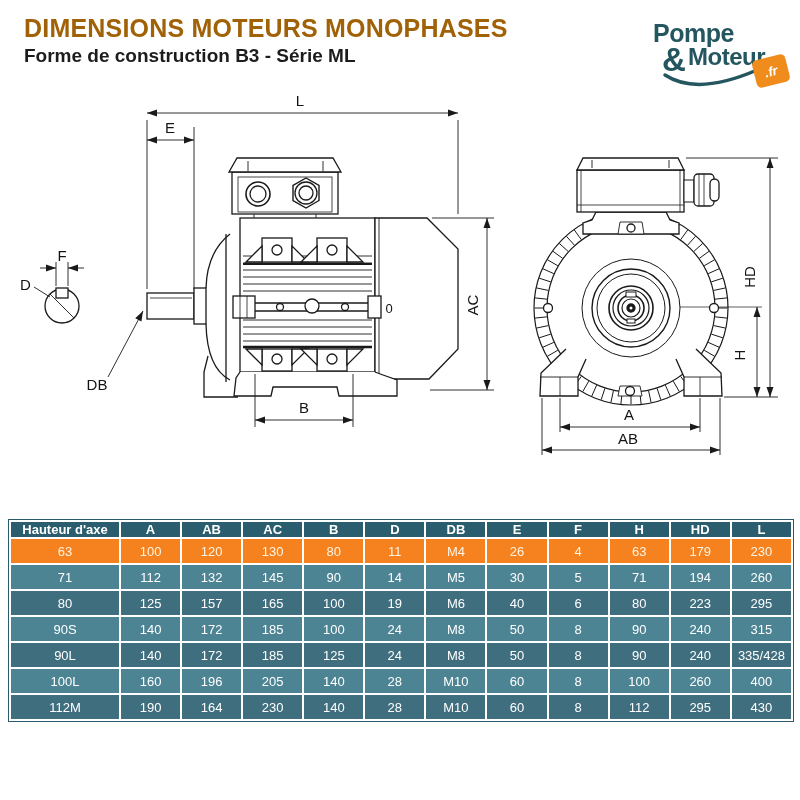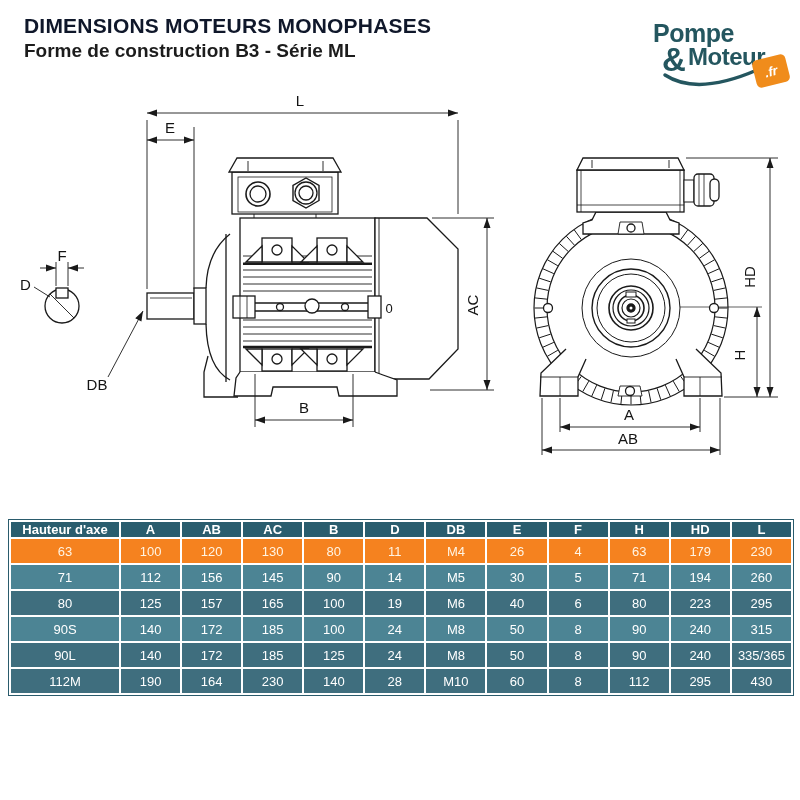--- a/index.html
+++ b/index.html
@@ -2,21 +2,21 @@
 <html style="--header_bg: #2a5d6e; --highlight_bg: #f5821f; --row_light: #4c8494; --row_dark: #3f6e7e; --logo_teal: #24565f; --logo_orange: #f08c1b; --line: #1a1a1a;"><head>
 <meta charset="utf-8">
 <style>
   html,body{margin:0;padding:0;}
   body{
     width:800px;height:800px;position:relative;background:#ffffff;
     font-family:"Liberation Sans", sans-serif;color:#111;overflow:hidden;
   }
   .doc-header{position:absolute;left:24px;top:14px;}
   .doc-header h1{
-    margin:0;font-size:21px;font-weight:800;letter-spacing:.2px;color:#0f172a;
+    margin:0;font-size:25px;font-weight:800;letter-spacing:.2px;color:#a16207;
   }
   .doc-header .subtitle{
     margin-top:2px;font-size:19px;font-weight:700;color:#1c1c1c;
   }
   .logo{position:absolute;left:645px;top:12px;width:150px;height:92px;}
   .drawing{position:absolute;left:0;top:0;width:800px;height:520px;}
   .drawing text{font-family:"Liberation Sans",sans-serif;fill:#141414;}
   .dimlbl{font-size:15px;}
   .table-wrap{
     position:absolute;left:8px;top:519px;width:784px;
@@ -350,21 +350,21 @@
           <td>M4</td>
           <td>26</td>
           <td>4</td>
           <td>63</td>
           <td>179</td>
           <td>230</td>
         </tr>
         <tr class="light">
           <td>71</td>
           <td>112</td>
-          <td>156</td>
+          <td>132</td>
           <td>145</td>
           <td>90</td>
           <td>14</td>
           <td>M5</td>
           <td>30</td>
           <td>5</td>
           <td>71</td>
           <td>194</td>
           <td>260</td>
         </tr>
@@ -401,21 +401,35 @@
           <td>140</td>
           <td>172</td>
           <td>185</td>
           <td>125</td>
           <td>24</td>
           <td>M8</td>
           <td>50</td>
           <td>8</td>
           <td>90</td>
           <td>240</td>
-          <td>335/365</td>
+          <td>335/428</td>
+        </tr>
+        <tr class="light">
+          <td>100L</td>
+          <td>160</td>
+          <td>196</td>
+          <td>205</td>
+          <td>140</td>
+          <td>28</td>
+          <td>M10</td>
+          <td>60</td>
+          <td>8</td>
+          <td>100</td>
+          <td>260</td>
+          <td>400</td>
         </tr>
         <tr class="dark">
           <td>112M</td>
           <td>190</td>
           <td>164</td>
           <td>230</td>
           <td>140</td>
           <td>28</td>
           <td>M10</td>
           <td>60</td>

